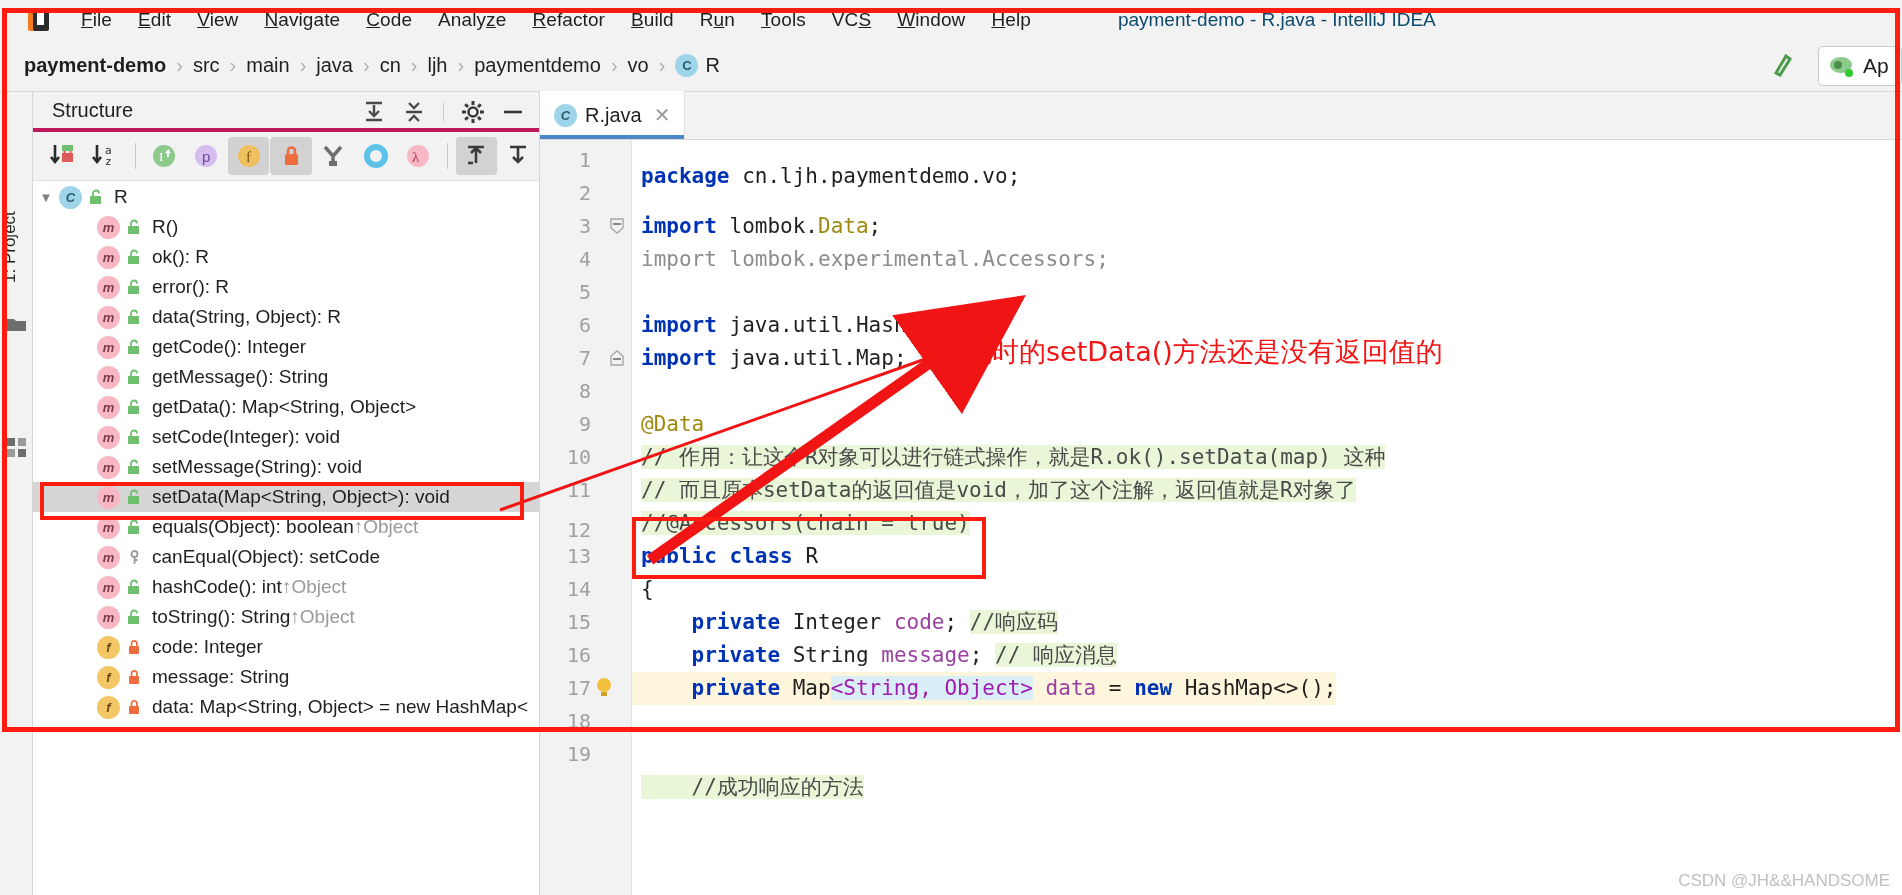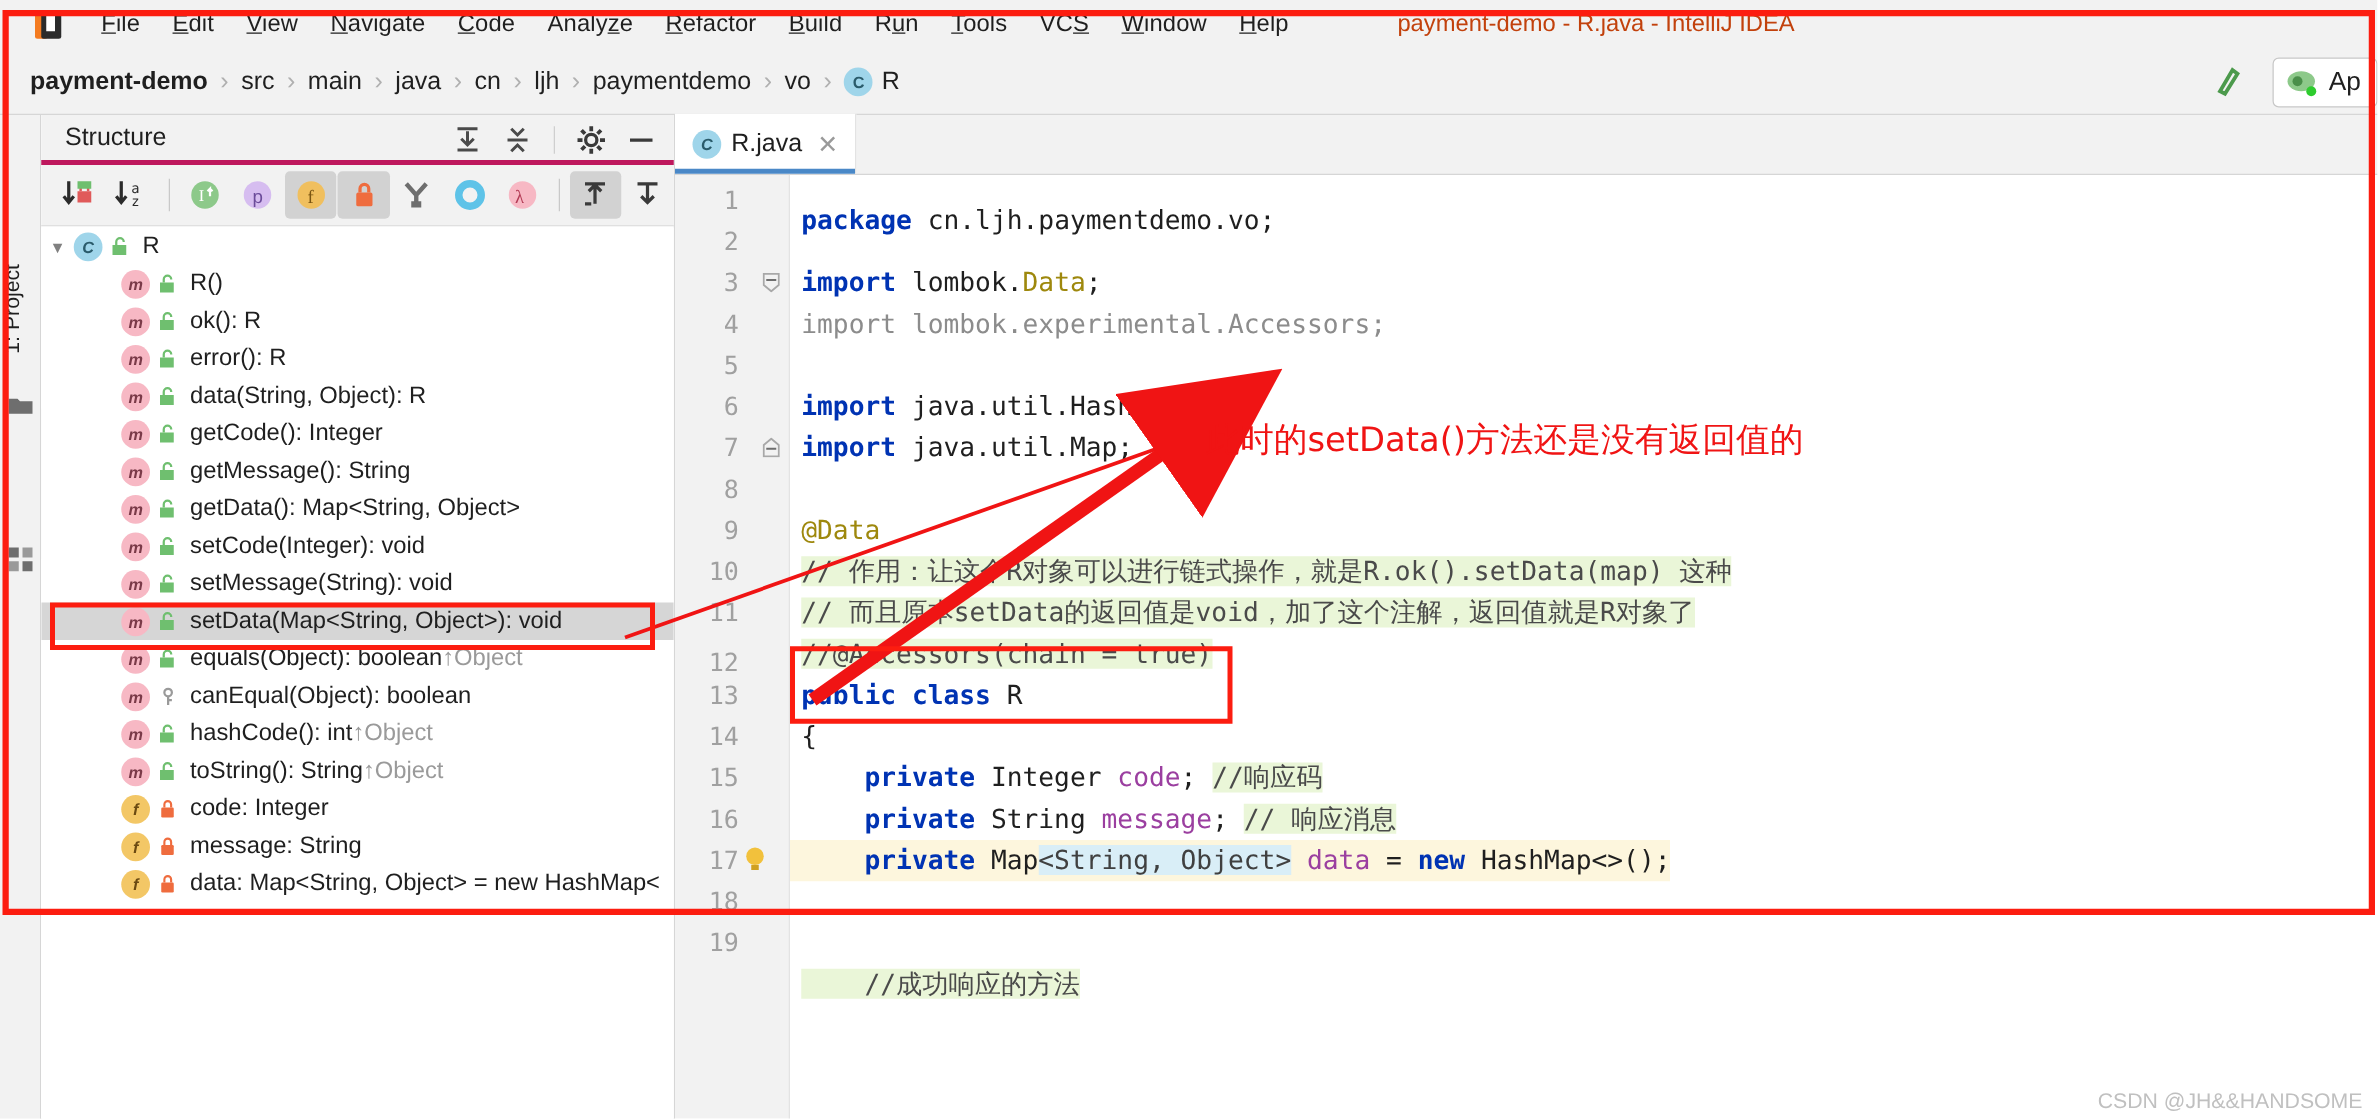--- a/index.html
+++ b/index.html
@@ -27,21 +27,21 @@
   .app-logo .sq3{position:absolute;left:11px;top:5px;width:7px;height:13px;background:#ffffff;}
   .menu {
     display:flex; align-items:center; gap:0px; margin-left:8px;
   }
   .menu-item {
     font-size:19px; color:#1f1f1f; padding:2px 13px; white-space:nowrap;
     letter-spacing:0.1px;
   }
   .menu-item u { text-decoration: underline; }
   .win-title {
-    margin-left:74px; font-size:19px; color:#c2410c; white-space:nowrap;
+    margin-left:74px; font-size:19px; color:#0c4a6e; white-space:nowrap;
   }
 
   
   .crumbbar {
     position:absolute; left:0; top:40px; width:1902px; height:52px;
     background:#f2f2f2; border-bottom:1px solid #d6d6d6;
     display:flex; align-items:center;
   }
   .crumbs { display:flex; align-items:flex-start; margin-left:24px; }
   .crumb { font-size:20px; color:#1f1f1f; white-space:nowrap; }
@@ -164,21 +164,21 @@
     position:absolute; left:0; height:33px; line-height:33px; white-space:pre;
     font-family:"DejaVu Sans Mono", monospace; font-size:21px; padding-left:9px;
   }
   .cline.hl { background:#fdf6dd; }
   .k { color:#0033b3; font-weight:bold; }
   .plain { color:#1f1f1f; }
   .ann { color:#9e880d; }
   .cmt { color:#8c8c8c; }
   .cmtzh { color:#4a4a4a; background:#eaf6d8; }
   .fld { color:#9b3fa0; }
-  .tpar { color:#404040; background:#d9eef7; }
+  .tpar { color:#a21caf; background:#d9eef7; }
 
   
   .red-note {
     position:absolute; color:#f01414; font-size:27px; white-space:nowrap;
     font-family:"DejaVu Sans", sans-serif;
   }
   svg.overlay { position:absolute; left:0; top:0; width:1902px; height:895px; pointer-events:none; }
 
   .redbox { position:absolute; border:4px solid #fc1d10; }
 
@@ -498,21 +498,21 @@
         <span class="tdim">↑Object</span>
       </div>
       <div class="trow">
         <span class="twist"></span>
         <span class="t-indent" style="width: 38px;"></span>
         <span class="ico-circ ico-m">m</span>
         <span class="lock"><svg width="17" height="17" viewBox="0 0 17 17">
             <circle cx="8.5" cy="5" r="3" fill="none" stroke="#9a9a9a" stroke-width="1.8"></circle>
             <path d="M8.5 8 v7 M8.5 11 h3" stroke="#9a9a9a" stroke-width="1.8"></path>
           </svg></span>
-        <span class="tlabel">canEqual(Object): boolean</span>
+        <span class="tlabel">canEqual(Object): setCode</span>
       </div>
       <div class="trow">
         <span class="twist"></span>
         <span class="t-indent" style="width: 38px;"></span>
         <span class="ico-circ ico-m">m</span>
         <span class="lock"><svg width="17" height="17" viewBox="0 0 17 17">
             <rect x="2" y="7" width="11" height="8" fill="#6fbf6f"></rect>
             <path d="M5 7 V4.5 a3 3 0 0 1 6 0" stroke="#6fbf6f" stroke-width="1.8" fill="none"></path>
           </svg></span>
         <span class="tlabel">hashCode(): int </span>

